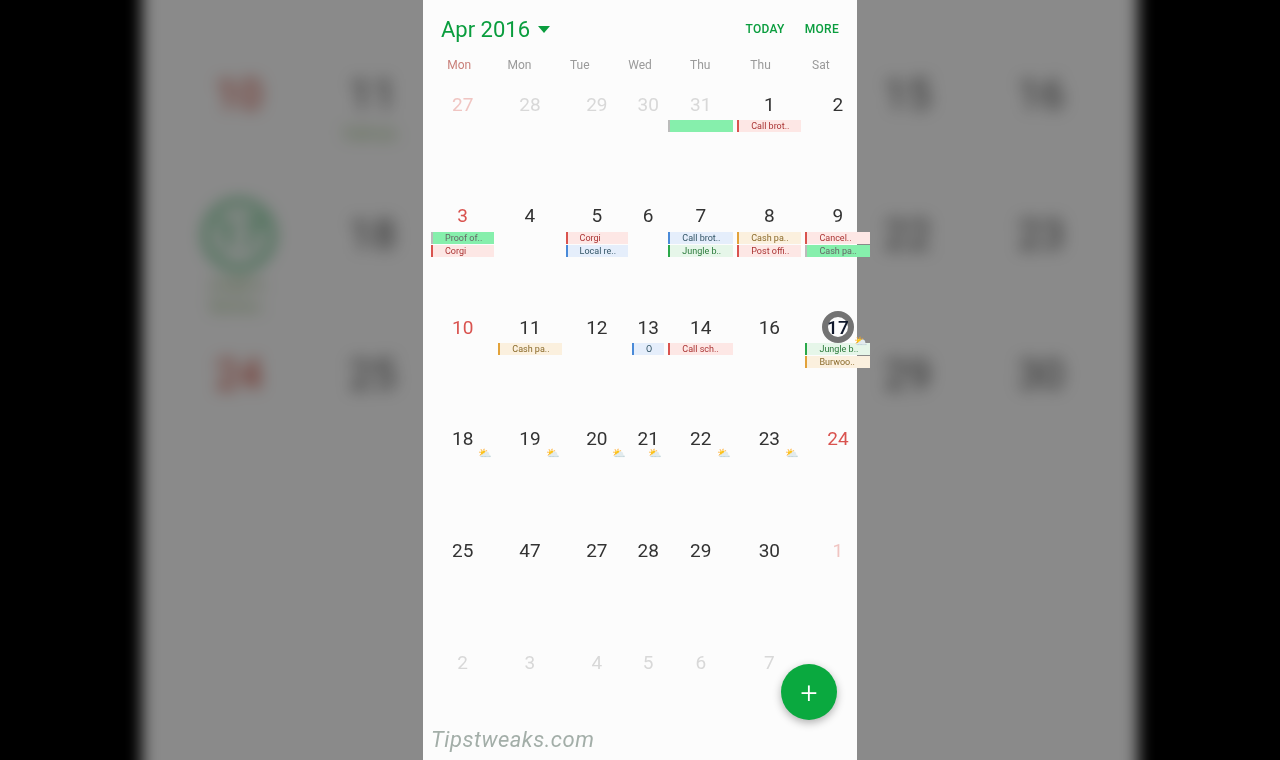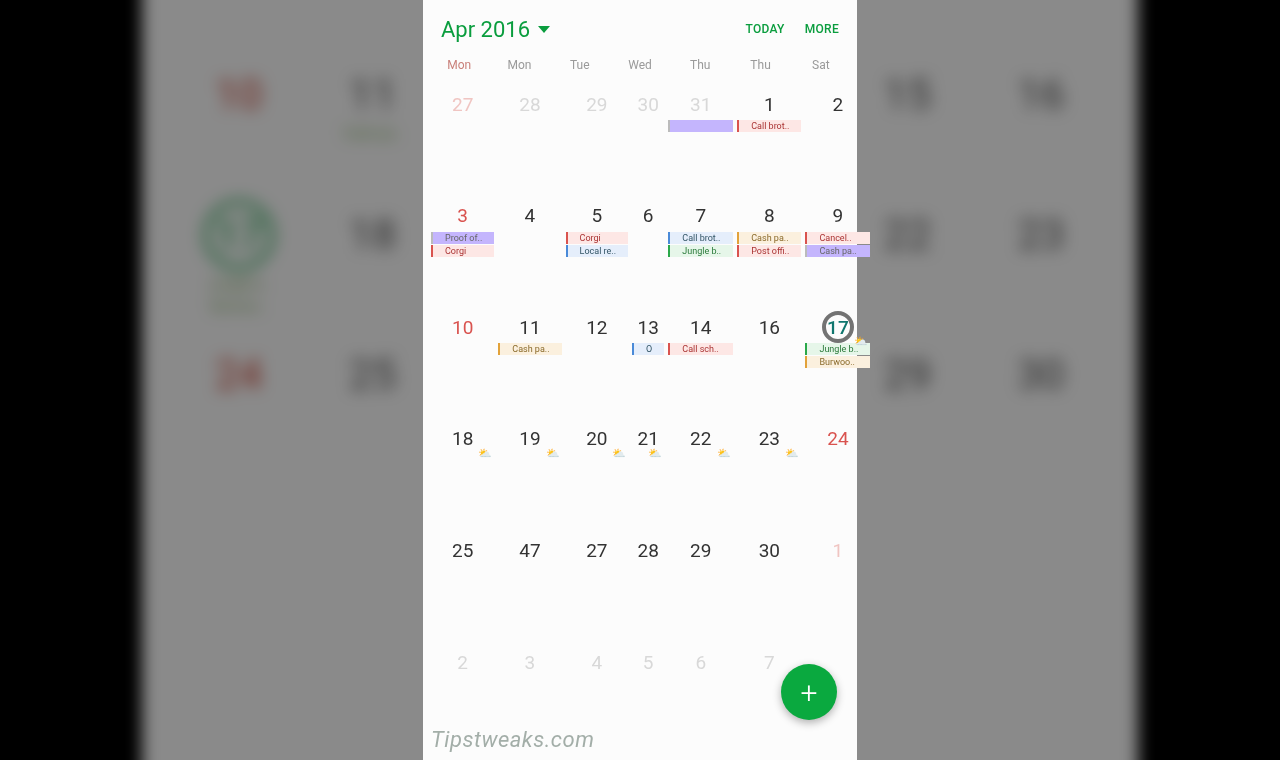--- a/index.html
+++ b/index.html
@@ -110,23 +110,23 @@
     height: 32px;
     width: 32px;
     display: flex;
     align-items: center;
     justify-content: center;
   }
   .cell.sun .num { color: #d9534f; }
   .cell.adj .num { color: #d8d8d8; }
   .cell.adj.sun .num { color: #f0c5c2; }
   .cell.today .num {
-    border: 4px solid #737373;
+    border: 6px solid #737373;
     border-radius: 50%;
-    color: #0f766e;
+    color: #0f172a;
     font-weight: 500;
   }
   .evs {
     width: 100%;
     padding: 0 2px;
     display: flex;
     flex-direction: column;
     gap: 1px;
   }
   .ev {
@@ -137,21 +137,21 @@
     white-space: nowrap;
     text-overflow: clip;
     padding: 0 12px;
     border-left: 2px solid;
     color: #555;
   }
   .ev.green { border-color:#2aa84a; background:#e6f6e9; color:#2a7a3a;}
   .ev.red   { border-color:#d9534f; background:#fde7e5; color:#a33;}
   .ev.blue  { border-color:#4a8ad8; background:#e5eefb; color:#356;}
   .ev.orange{ border-color:#e2a23a; background:#fbf0de; color:#8a6a2a;}
-  .ev.plain { border-color:#bbb; background:#c4b5fd; color:#666;}
+  .ev.plain { border-color:#bbb; background:#86efac; color:#666;}
   .wx {
     position: absolute;
     right: 4px;
     top: 28px;
     font-size: 11px;
   }
   .fab {
     position: absolute;
     right: 20px;
     bottom: 40px;

